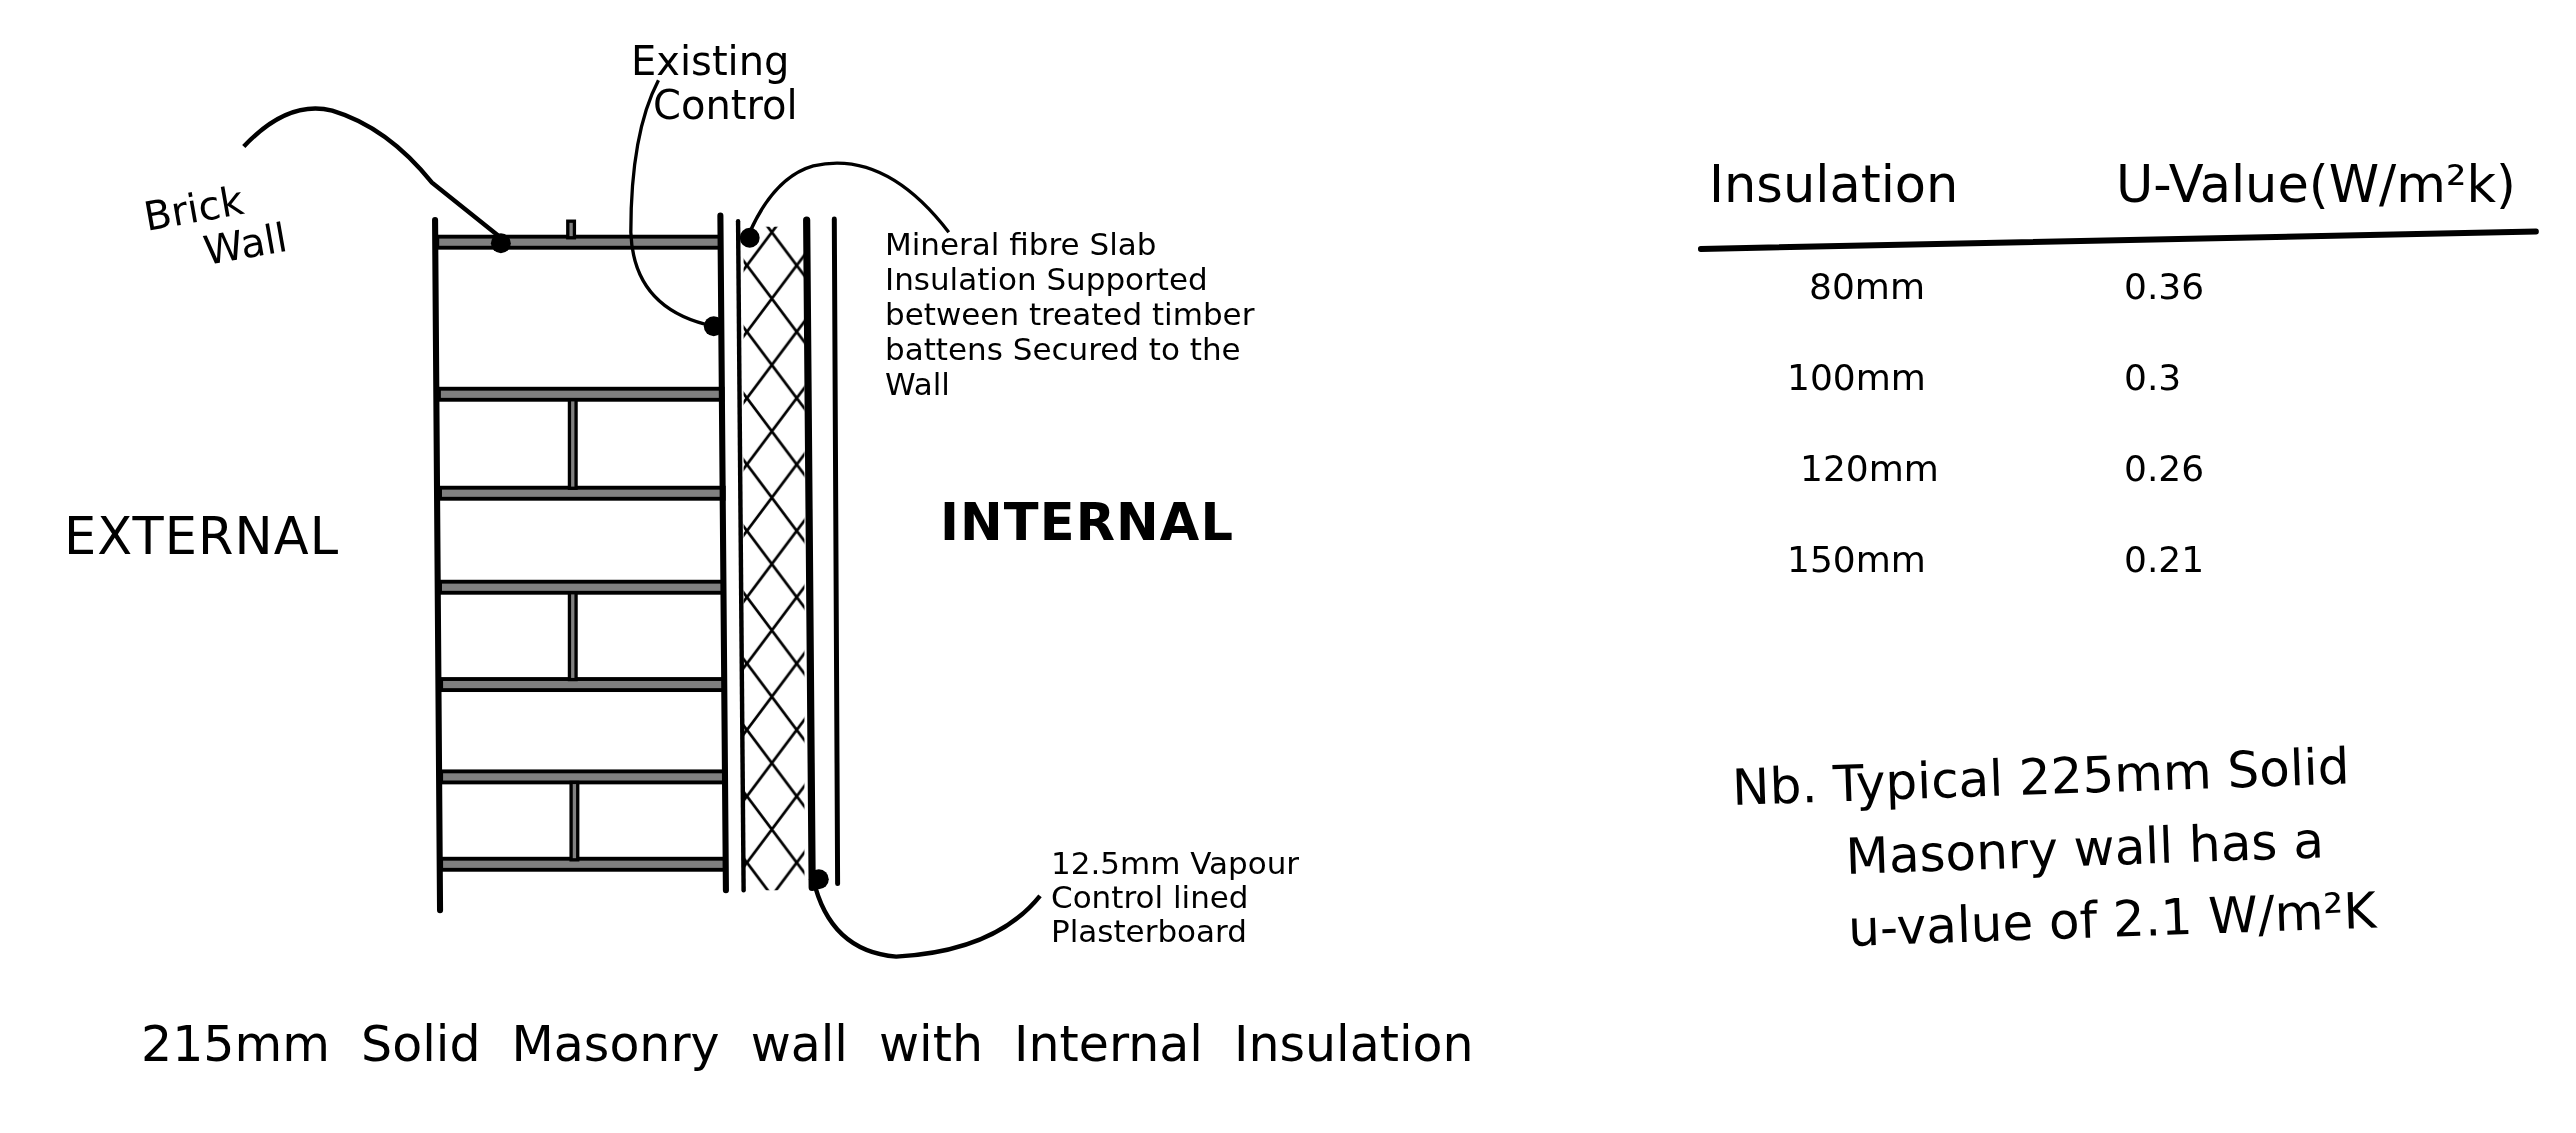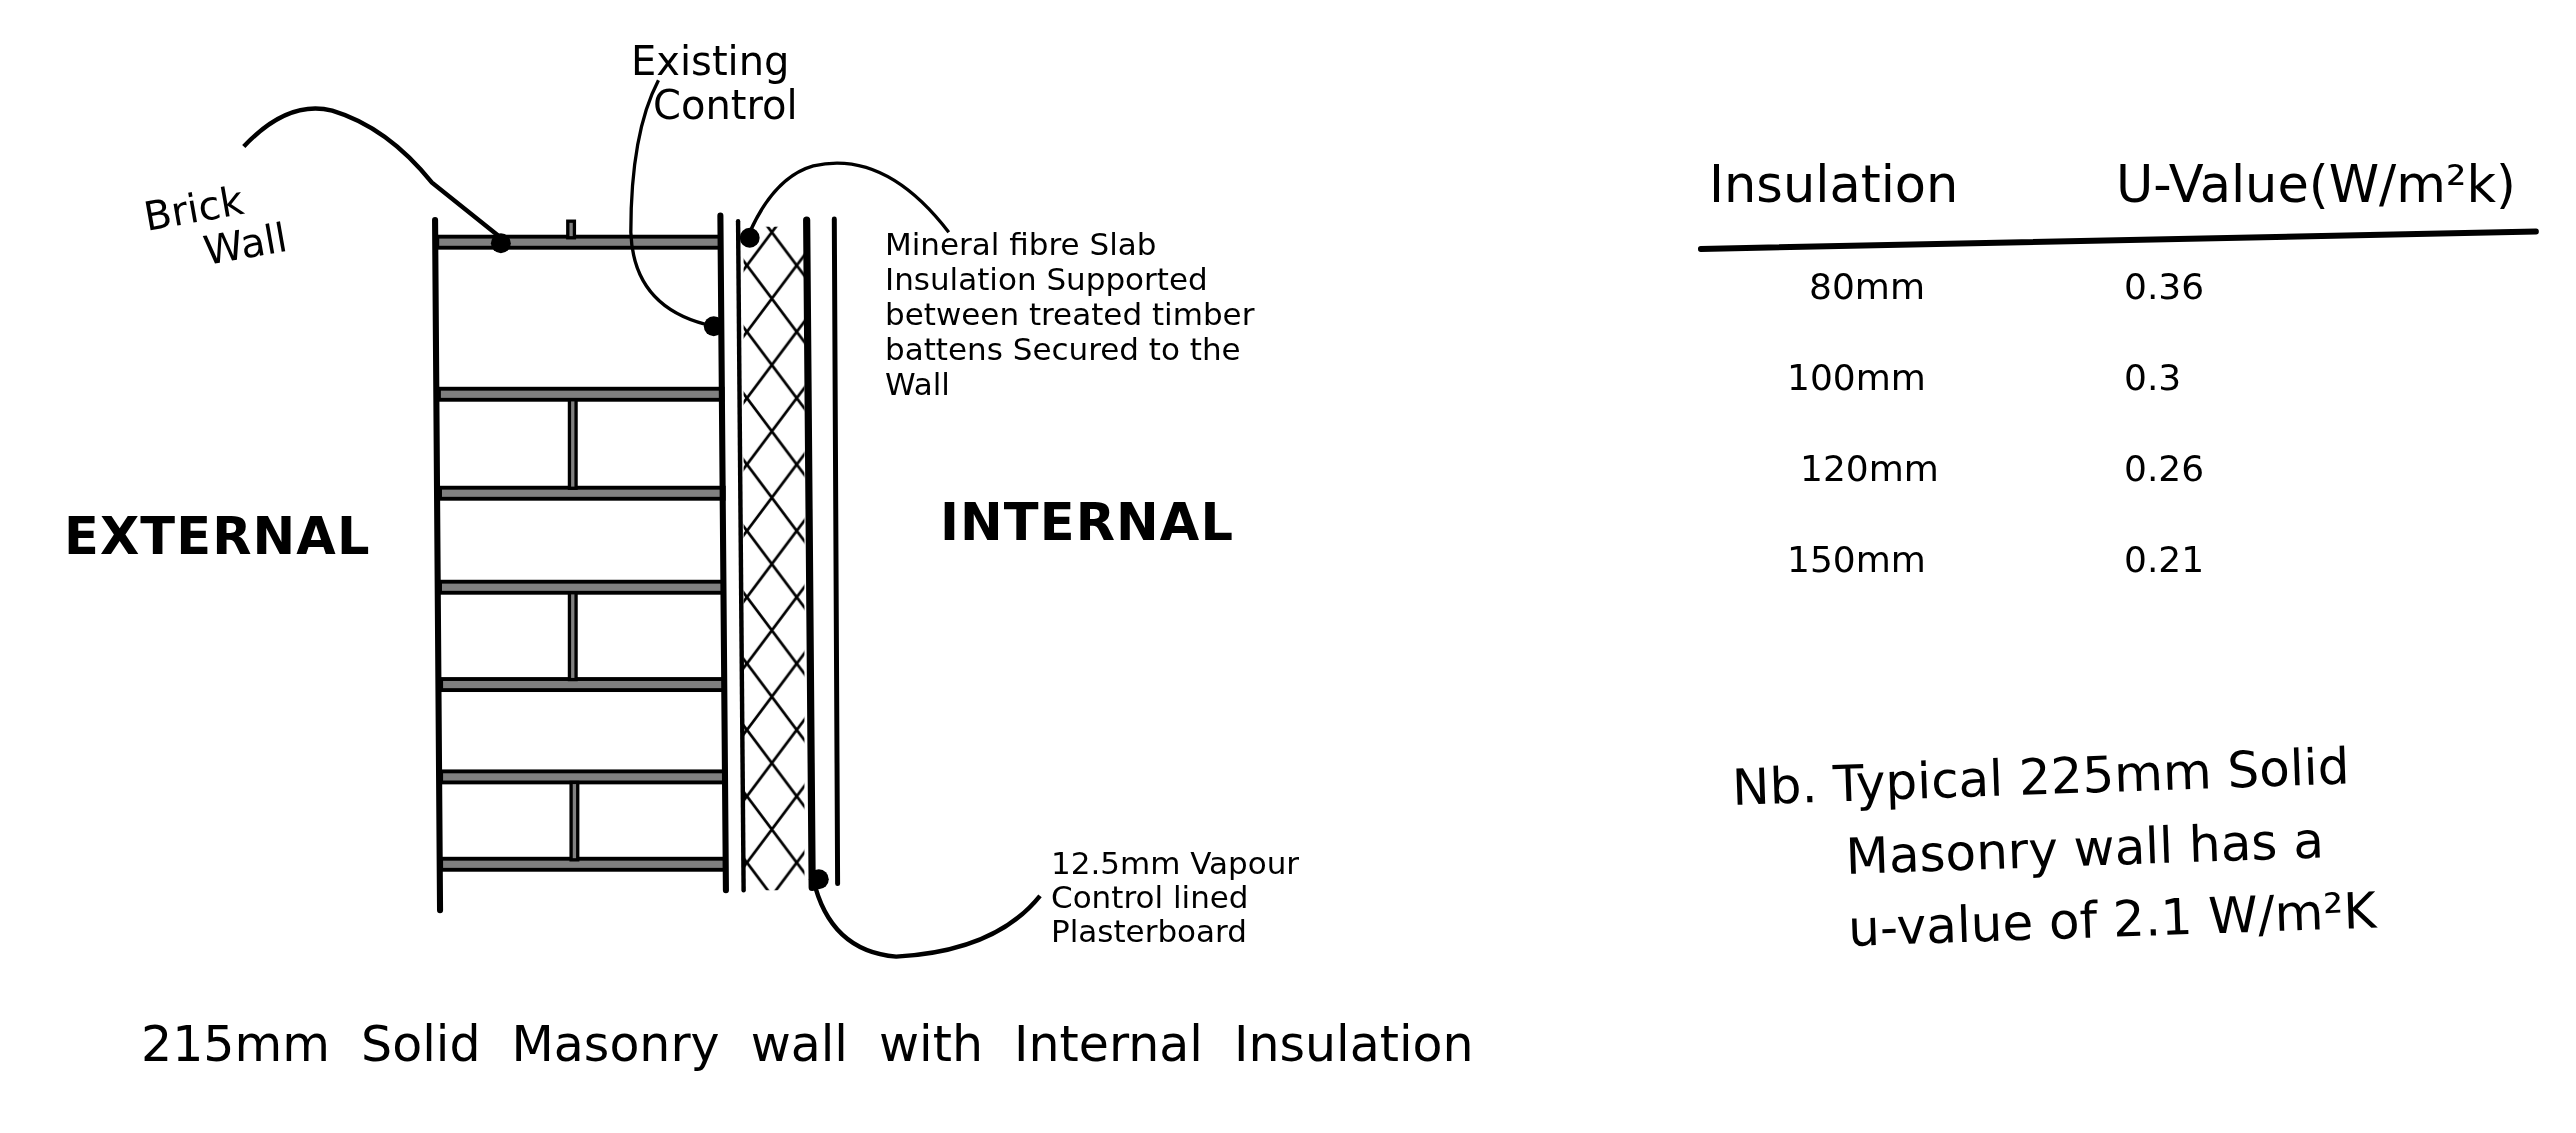--- a/index.html
+++ b/index.html
@@ -227,21 +227,21 @@
   <span>battens Secured to the</span>
   <span>Wall</span>
 </div>
 
 <div class="hand label-small multiline" style="left:1051px; top:846px;">
   <span>12.5mm Vapour</span>
   <span>Control lined</span>
   <span>Plasterboard</span>
 </div>
 
-<div class="hand label-big" style="left:64px; top:509px;font-weight:bold;">EXTERNAL</div>
+<div class="hand label-big" style="left:64px; top:509px;">EXTERNAL</div>
 <div class="hand label-big" style="left:940px; top:495px;font-weight:bold;">INTERNAL</div>
 
 <div class="hand caption">215mm Solid Masonry wall with Internal Insulation</div>
 
 <div class="table">
   <div class="hdr">
     <span style="left:418px">U-Value(W/m²k)</span>
     <span style="left:11px">Insulation</span>
   </div>
   <div class="rule"></div>

